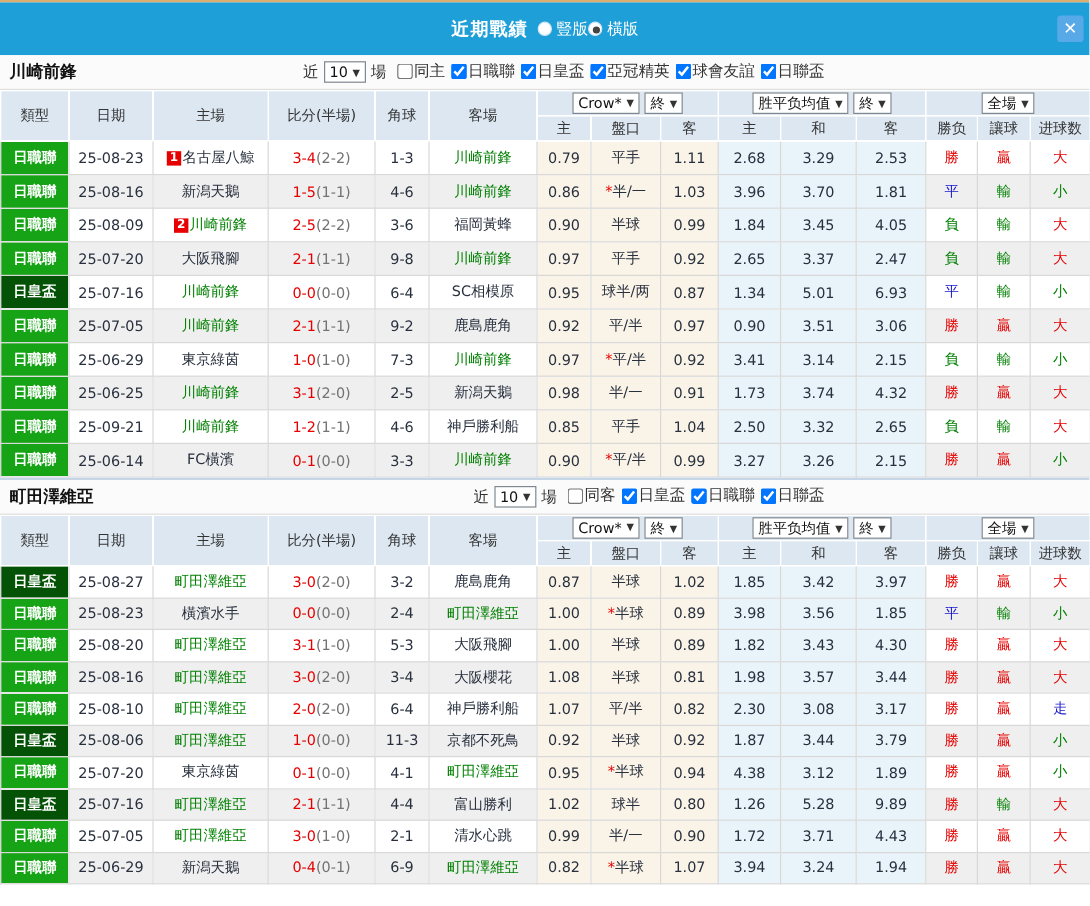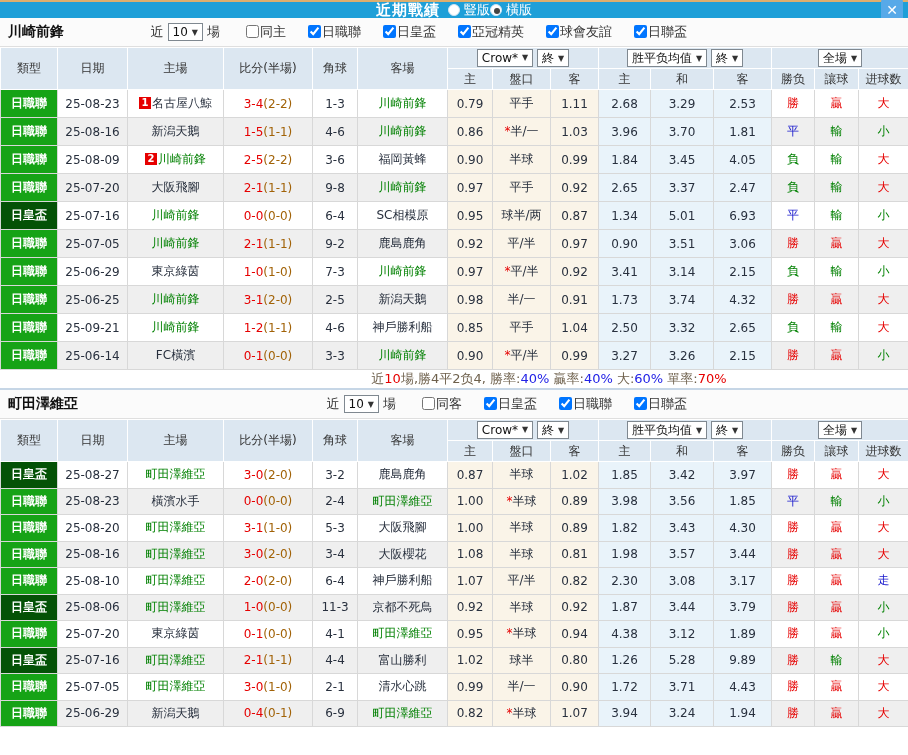--- a/index.html
+++ b/index.html
@@ -3,21 +3,21 @@
 <meta charset="utf-8">
 <style>
   * { box-sizing: border-box; }
   html,body { margin:0; padding:0; }
   body {
     width:908px; height:755px; overflow:hidden; background:#fff;
     font-family:"DejaVu Sans","Liberation Sans",sans-serif;
   }
   .topline { height:2px; background:#DDAE6E; }
   .topbar {
-    height:16px; background:#1E9FD8; position:relative;
+    height:44px; background:#1E9FD8; position:relative;
     display:flex; align-items:center; justify-content:center; gap:8px;
   }
   .title { color:#fff; font-weight:bold; font-size:15px; letter-spacing:1px; }
   .radio-opt { display:inline-flex; align-items:center; gap:4px; color:#fff; font-size:13px; cursor:pointer; }
   .radio { width:12px; height:12px; border-radius:50%; background:#fff; border:1px solid #cfe4f2; display:inline-block; position:relative; }
   .radio.sel::after { content:''; position:absolute; left:3px; top:3px; width:6px; height:6px; border-radius:50%; background:#444; }
   .close {
     position:absolute; right:5px; top:50%; transform:translateY(-50%);
     width:22px; height:22px; background:#57A9E8; color:#fff; font-weight:bold;
     text-align:center; line-height:22px; border-radius:3px; cursor:pointer; font-size:14px;
@@ -27,42 +27,42 @@
     background:#FBFBFB; border-bottom:1px solid #DFDFDF; position:relative;
   }
   .section.s2 .section-row { border-top:2px solid #C6D6E6; height:31px; }
   .team-name { font-weight:bold; font-size:14px; color:#111; padding-left:8px; }
   .filter { margin-left:auto; margin-right:221px; display:flex; align-items:center; gap:4px; font-size:13px; color:#333; white-space:nowrap; }
   .dd {
     display:inline-flex; align-items:center; gap:4px; background:#fff;
     border:1px solid #7F8890; padding:0 4px; height:18px; font-size:12px; color:#111; cursor:pointer; white-space:nowrap;
   }
   .caret { font-size:8px; color:#333; }
-  .chk { display:inline-flex; align-items:center; margin-left:22px; cursor:pointer; }
+  .chk { display:inline-flex; align-items:center; margin-left:5px; cursor:pointer; }
   .chk input { width:13px; height:13px; margin:0 1px 0 0; }
   table.grid { border-collapse:collapse; table-layout:fixed; width:908px; }
   thead th {
     background:#DCE7F1; border:1px solid #FFF; font-weight:normal;
     font-size:12px; color:#333; height:21px; padding:0; white-space:nowrap; overflow:hidden;
   }
   tbody td {
     border:1px solid #D8D8D8; text-align:center; font-size:12px; color:#28303E;
     height:28px; padding:0; white-space:nowrap; overflow:hidden;
   }
   .section.s2 tbody td { height:26.5px; }
   tbody tr:nth-child(even) td { background:#EFEFEF; }
   td.odds { background:#FAF4E8 !important; }
   td.avg  { background:#E9F3FA !important; }
   td.type { color:#fff; font-weight:bold; }
   td.league { background:#16A316 !important; }
   td.cup    { background:#045206 !important; }
   .team { color:#28303E; cursor:pointer; }
   .team.green { color:#008000; }
   .ft { color:#E60000; }
-  .ht { color:#a16207; }
+  .ht { color:#737373; }
   td.red, .red { color:#E60000; }
   td.blue, .blue { color:#1717CC; }
   td.green, .green { color:#008000; }
   .cardbadge {
     display:inline-block; background:#E60000; color:#fff; font-size:10px; font-weight:bold;
     width:12px; height:12px; line-height:12px; text-align:center; margin-right:1px; vertical-align:1px;
   }
   .summary { height:18px; line-height:17px; text-align:center; font-size:13px; color:#6E604C; padding-left:190px; }
   .summary .plain { color:#6E604C; }
   .summary .blue { color:#2222E6; }
@@ -347,21 +347,20 @@
           <td class="odds">0.99</td>
           <td class="avg">3.27</td>
           <td class="avg">3.26</td>
           <td class="avg">2.15</td>
           <td class="red">勝</td>
           <td class="red">贏</td>
           <td class="green">小</td>
         </tr>
       </tbody>
   </table>
-  <div class="summary"><span class="plain">近</span><span class="red">10</span><span class="plain">場,勝4平2负4, 勝率:</span><span class="blue">40%</span><span class="plain"> 贏率:</span><span class="blue">40%</span><span class="plain"> 大:</span><span class="blue">60%</span><span class="plain"> 單率:</span><span class="red">70%</span></div>
 </div>
 
 <div class="section s2">
   <div class="section-row">
     <span class="team-name">町田澤維亞</span>
     <div class="filter">
       <span>近</span>
       <span class="dd">
           <span>10</span>
           <span class="caret">▼</span>

